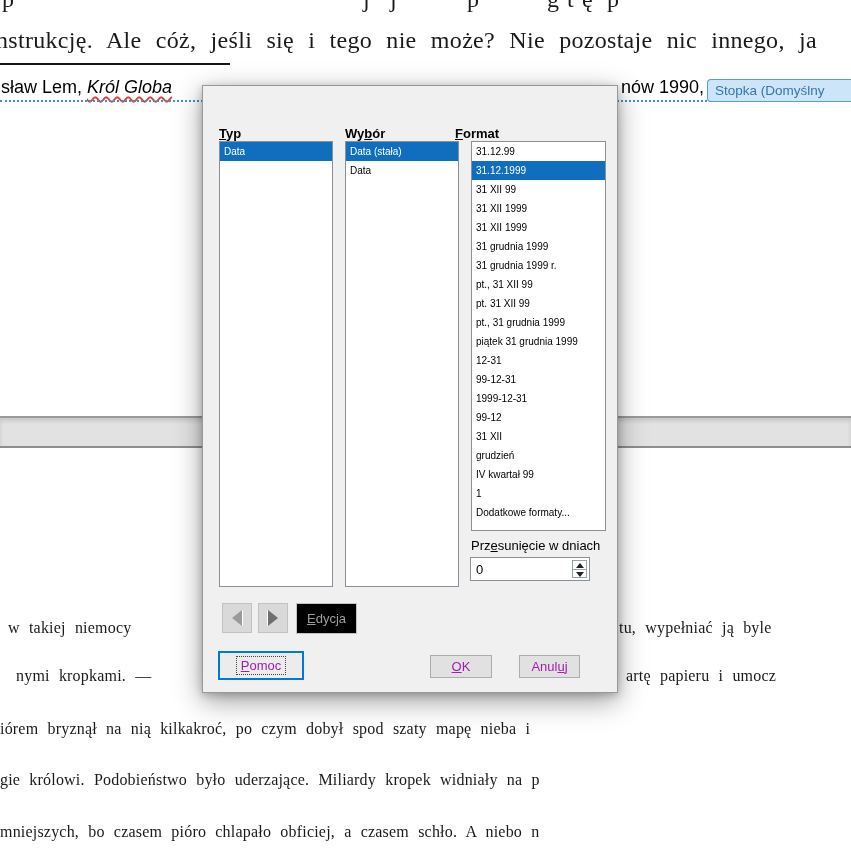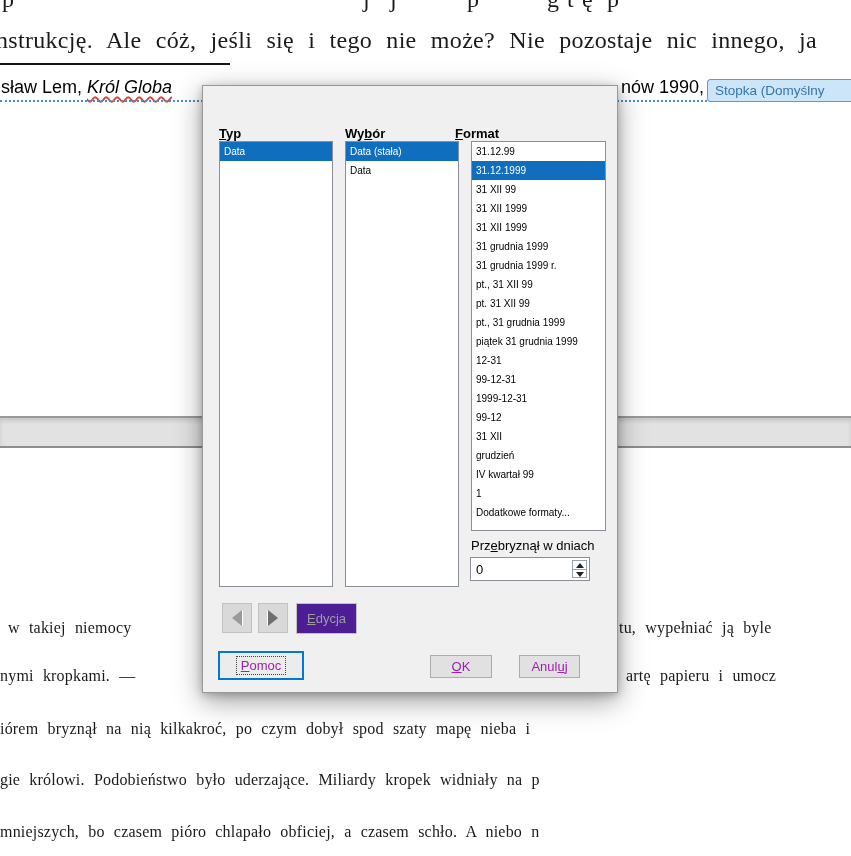--- a/index.html
+++ b/index.html
@@ -74,21 +74,21 @@
              border:1px solid #c2c2c2;display:flex;align-items:center;justify-content:center;
              box-sizing:border-box;}
   .tri-left{width:0;height:0;border-top:8px solid transparent;border-bottom:8px solid transparent;
             border-right:10px solid #9a9a9a;filter:drop-shadow(1px 0 0 #fff);}
   .tri-right{width:0;height:0;border-top:8px solid transparent;border-bottom:8px solid transparent;
              border-left:10px solid #6f6f6f;filter:drop-shadow(-1px 0 0 #fff);}
 
   .btn{position:absolute;display:flex;align-items:center;justify-content:center;
        background:#e1e1e1;border:1px solid #adadad;font:13px "Liberation Sans",sans-serif;
        color:#a21caf;box-sizing:border-box;}
-  .btn.disabled{background:#4c1d95;border-color:#c2c2c2;color:#9d9d9d;}
+  .btn.disabled{background:#000000;border-color:#c2c2c2;color:#9d9d9d;}
   .btn.help{left:15px;top:565px;width:86px;height:29px;border:2px solid #0078d7;background:#ececec;}
   .btn.help .focus-rect{outline:1px dotted #444;padding:1px 4px;}
   .btn.edit{left:93px;top:517px;width:61px;height:31px;}
   .btn.ok{left:227px;top:569px;width:62px;height:23px;}
   .btn.cancel{left:316px;top:569px;width:61px;height:23px;}
 </style>
 </head>
 <body>
 
 <div class="topclip" id="frag-host">
@@ -111,21 +111,21 @@
 <div class="footnote" style="left:621px;">nów 1990, s. 8</div>
 
 <div class="footer-boundary"></div>
 
 <div class="footer-tag">Stopka (Domyślny</div>
 
 <div class="page-gap"></div>
 
 <div class="doc-serif body-line" style="top:619px;left:8px;">w takiej niemocy</div>
 <div class="doc-serif body-line" style="top:619px;left:619px;">tu, wypełniać ją byle</div>
-<div class="doc-serif body-line" style="top:667px;left:0;">nymi kropkami. —</div>
+<div class="doc-serif body-line" style="top:667px;left:0;padding-left:16px;">nymi kropkami. —</div>
 <div class="doc-serif body-line" style="top:667px;left:626px;">artę papieru i umocz</div>
 <div class="doc-serif body-line" style="top:720px;left:0;">iórem bryznął na nią kilkakroć, po czym dobył spod szaty mapę nieba i</div>
 <div class="doc-serif body-line" style="top:771px;left:0;">gie królowi. Podobieństwo było uderzające. Miliardy kropek widniały na p</div>
 <div class="doc-serif body-line" style="top:823px;left:0;">mniejszych, bo czasem pióro chlapało obficiej, a czasem schło. A niebo n</div>
 
 <div class="dialog">
 
 
   <span class="col-label" style="left:16px;"><span></span><span class="mn">T</span><span>yp</span></span>
 
@@ -156,21 +156,21 @@
       <div class="lrow">99-12-31</div>
       <div class="lrow">1999-12-31</div>
       <div class="lrow">99-12</div>
       <div class="lrow">31 XII</div>
       <div class="lrow">grudzień</div>
       <div class="lrow">IV kwartał 99</div>
       <div class="lrow">1</div>
       <div class="lrow">Dodatkowe formaty...</div>
     </div>
 
-  <span class="offset-label"><span>Prz</span><span class="mn">e</span><span>bryznął w dniach</span></span>
+  <span class="offset-label"><span>Prz</span><span class="mn">e</span><span>sunięcie w dniach</span></span>
 
   <div class="spinfield">
     <input type="text" value="0" style="">
     <div class="spinner">
       <div class="spin-btn up">
         <span class="tri-up"></span>
       </div>
       <div class="spin-btn">
         <span class="tri-down"></span>
       </div>

